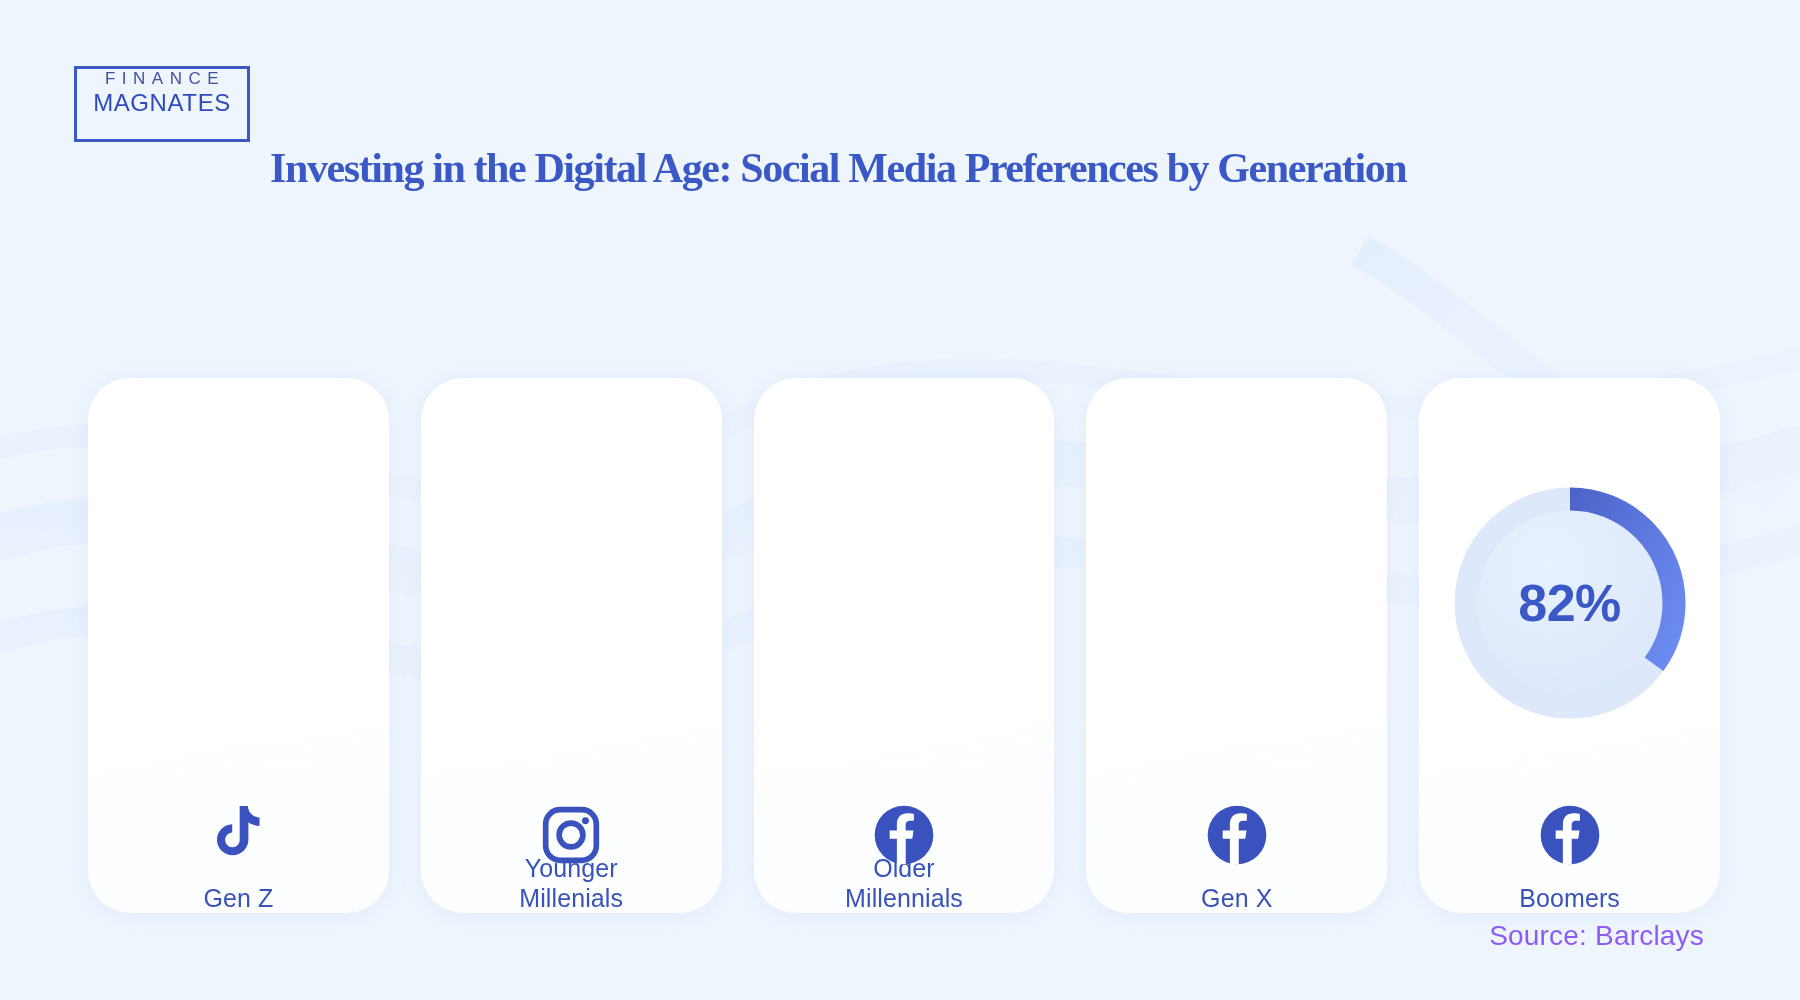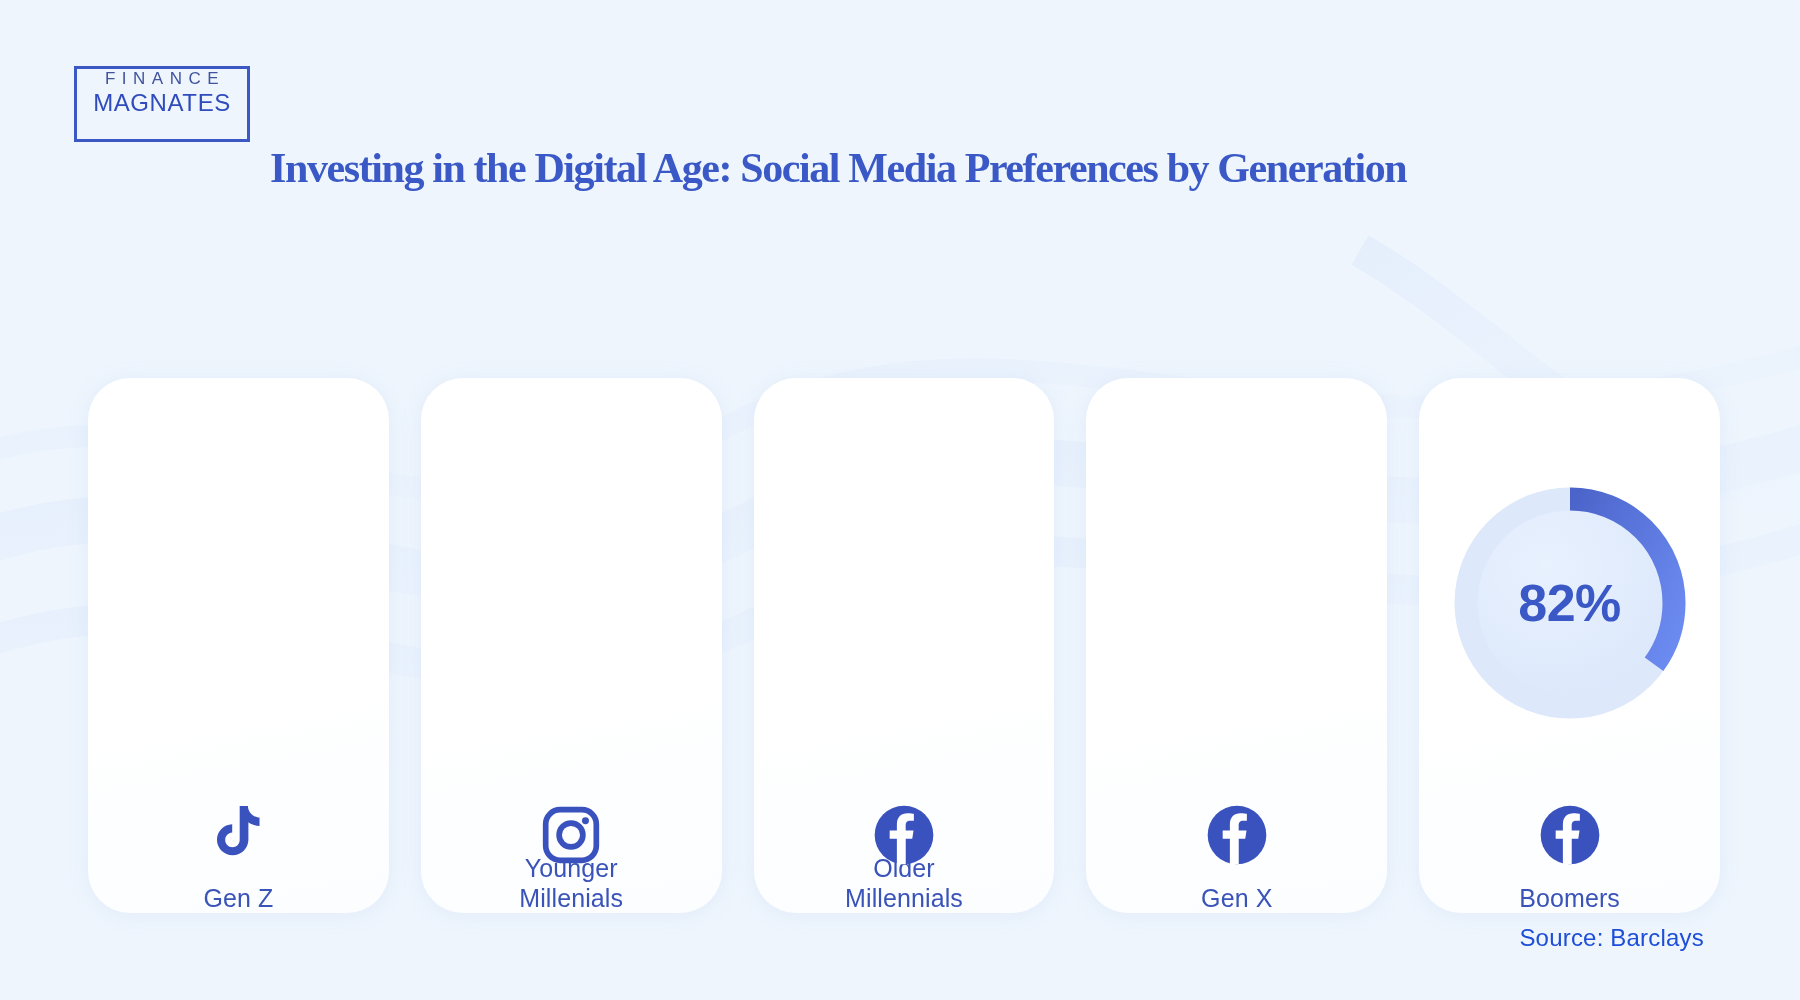--- a/index.html
+++ b/index.html
@@ -70,21 +70,21 @@
   .icon-slot{
     position:absolute; bottom:46px; left:50%; transform:translateX(-50%);
     width:64px; height:64px;
     display:flex; align-items:center; justify-content:center;
   }
   .icon-slot svg{ display:block; }
 
   
   .source{
     position:absolute; right:96px; bottom:48px;
-    font-size:24px; color:#1d4ed8; letter-spacing:.2px; z-index:5;
+    font-size:28px; color:#8b5cf6; letter-spacing:.2px; z-index:5;
   }
 </style>
 </head>
 <body>
 
 <svg class="bg-waves" viewBox="0 0 1800 1000" preserveAspectRatio="none">
   <defs>
     <linearGradient id="wv" x1="0" y1="0" x2="1" y2="1">
       <stop offset="0%" stop-color="#dfeafb" stop-opacity=".75"></stop>
       <stop offset="100%" stop-color="#e9f2fe" stop-opacity=".2"></stop>

